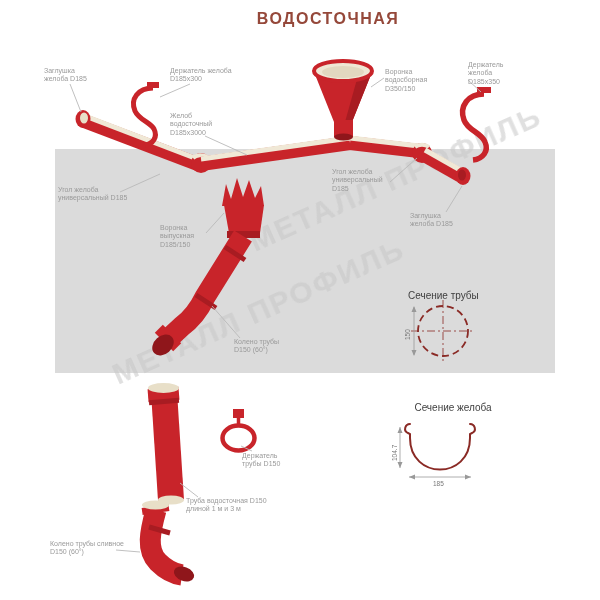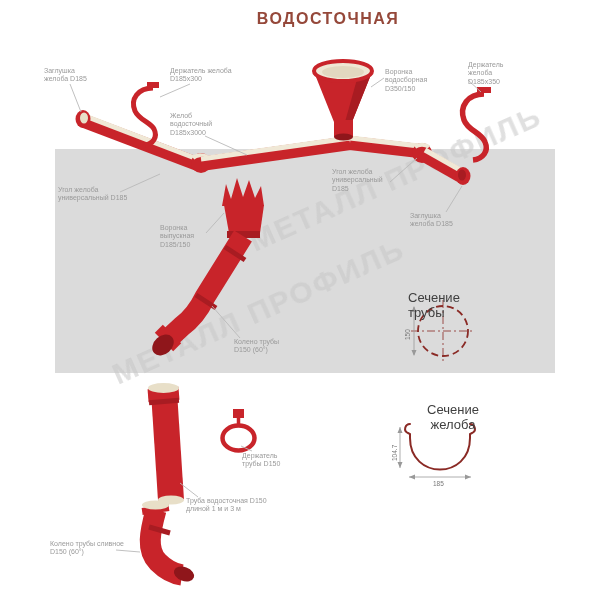--- a/index.html
+++ b/index.html
@@ -10,21 +10,21 @@
   .title{
     position:absolute;top:9px;left:0;width:600px;text-align:center;
     color:#95483a;font-weight:700;font-size:16px;letter-spacing:1.5px;line-height:1.25;margin-left:28px;
   }
   .title div{white-space:nowrap;}
   svg.canvas{position:absolute;left:0;top:0;}
   .lbl{
     position:absolute;font-size:7px;line-height:1.2;color:#9a9a9a;
   }
   .sec-title{
-    position:absolute;font-size:13px;color:#3f3f3f;
+    position:absolute;font-size:10px;color:#3f3f3f;
   }
 </style>
 </head>
 <body>
 
 <div class="stage">
 
   <div class="title">
     <div>ВОДОСТОЧНАЯ</div>
   </div>

